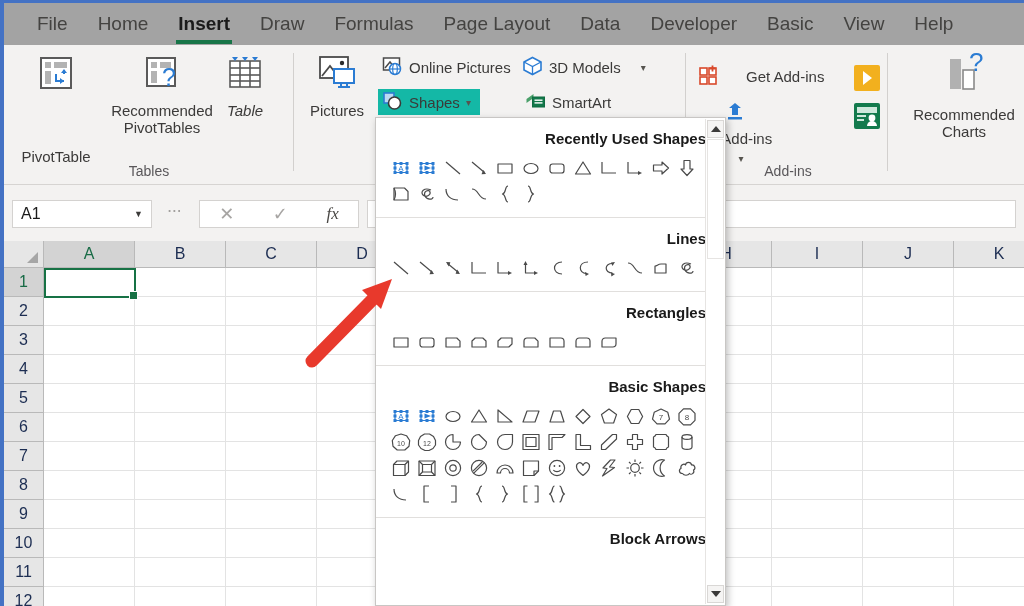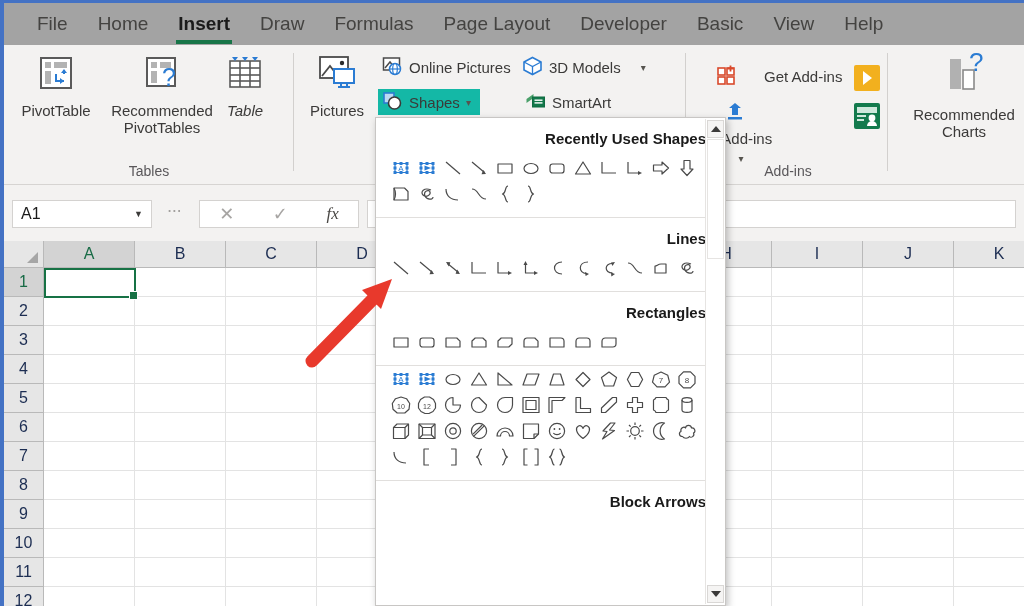--- a/index.html
+++ b/index.html
@@ -221,37 +221,40 @@
     <div class="tab">
         <span>Draw</span>
       </div>
     <div class="tab">
         <span>Formulas</span>
       </div>
     <div class="tab">
         <span>Page Layout</span>
       </div>
     <div class="tab">
+        <span>Data</span>
+      </div>
+    <div class="tab">
         <span>Developer</span>
       </div>
     <div class="tab">
         <span>Basic</span>
       </div>
     <div class="tab">
         <span>View</span>
       </div>
     <div class="tab">
         <span>Help</span>
       </div>
   </div>
 
   <div class="ribbon">
 
     <div class="rgroup" style="left:0; width:290px;">
-      <div class="bigbtn" style="left:4px;">
+      <div class="bigbtn" style="left:4px;gap:46px;">
         <span class="icn">
           <svg width="44" height="44" viewBox="0 0 44 44">
             <rect x="7" y="7" width="30" height="30" fill="#fff" stroke="#5a5a5a" stroke-width="2"></rect>
             <rect x="11" y="11" width="6" height="6" fill="#b3b3b3"></rect>
             <rect x="20" y="11" width="13" height="6" fill="#b3b3b3"></rect>
             <rect x="11" y="20" width="6" height="13" fill="#b3b3b3"></rect>
             <path d="M22 23 l0 7 8 0" fill="none" stroke="#2b7cd3" stroke-width="2"></path>
             <path d="M30 30 l-4 -3 0 6 z" fill="#2b7cd3"></path>
             <path d="M30 23 l0 -4" stroke="#2b7cd3" stroke-width="2" fill="none"></path>
             <path d="M30 18 l-3 4 6 0 z" fill="#2b7cd3"></path>
@@ -357,21 +360,21 @@
             <rect x="9.5" y="11.2" width="8" height="1.4" fill="#fff"></rect>
           </svg>
         </span>
         <span class="lbl">SmartArt</span>
       </div>
 
       <div class="rgroup-sep" style="right:0;"></div>
     </div>
 
     <div class="rgroup" style="left:684px; width:200px;">
-      <div class="smallbtn" style="left:24px; top:18px;gap:26px;">
+      <div class="smallbtn" style="left:6px; top:18px;gap:26px;">
         <span class="icn">
           <svg width="22" height="20" viewBox="0 0 22 20">
             <rect x="2" y="3" width="7" height="7" fill="#fff" stroke="#d9492b" stroke-width="1.6"></rect>
             <rect x="11" y="3" width="7" height="7" fill="#fff" stroke="#d9492b" stroke-width="1.6"></rect>
             <rect x="2" y="12" width="7" height="7" fill="#fff" stroke="#d9492b" stroke-width="1.6"></rect>
             <rect x="11" y="12" width="7" height="7" fill="#fff" stroke="#d9492b" stroke-width="1.6"></rect>
             <path d="M14.5 0.5 l0 6 M11.5 3.5 l6 0" stroke="#d9492b" stroke-width="1.8"></path>
           </svg>
         </span>
         <span class="lbl">Get Add-ins</span>
@@ -873,20 +876,21 @@
             </svg>
           </div>
           <div class="dd-cell">
             <svg width="22" height="22" viewBox="0 0 22 22" fill="none" stroke="#4a4a4a" stroke-width="1.2" stroke-linejoin="round">
               <path d="M7.2 7 L18 7 L18 12.8 A3.2 3.2 0 0 1 14.8 16 L4 16 L4 10.2 A3.2 3.2 0 0 1 7.2 7 Z"></path>
             </svg>
           </div>
         </div>
         <div style="height: 6px;"></div>
         <div class="dd-divider"></div>
+        <div class="dd-section-title">Basic Shapes</div>
         <div class="dd-row">
           <div class="dd-cell">
             <svg width="22" height="22" viewBox="0 0 22 22" fill="none" stroke="#4a4a4a" stroke-width="1.2" stroke-linejoin="round">
               <rect x="5" y="6.5" width="12" height="9" stroke="#2b7cd3"></rect>
               <text x="11" y="14" font-size="8" font-family="Liberation Sans, sans-serif" fill="#2b7cd3" stroke="none" text-anchor="middle">A</text>
               <rect x="3.5" y="5" width="3" height="3" fill="#2b7cd3" stroke="none"></rect>
               <rect x="9.5" y="5" width="3" height="3" fill="#2b7cd3" stroke="none"></rect>
               <rect x="15.5" y="5" width="3" height="3" fill="#2b7cd3" stroke="none"></rect>
               <rect x="3.5" y="9.5" width="3" height="3" fill="#2b7cd3" stroke="none"></rect>
               <rect x="15.5" y="9.5" width="3" height="3" fill="#2b7cd3" stroke="none"></rect>

